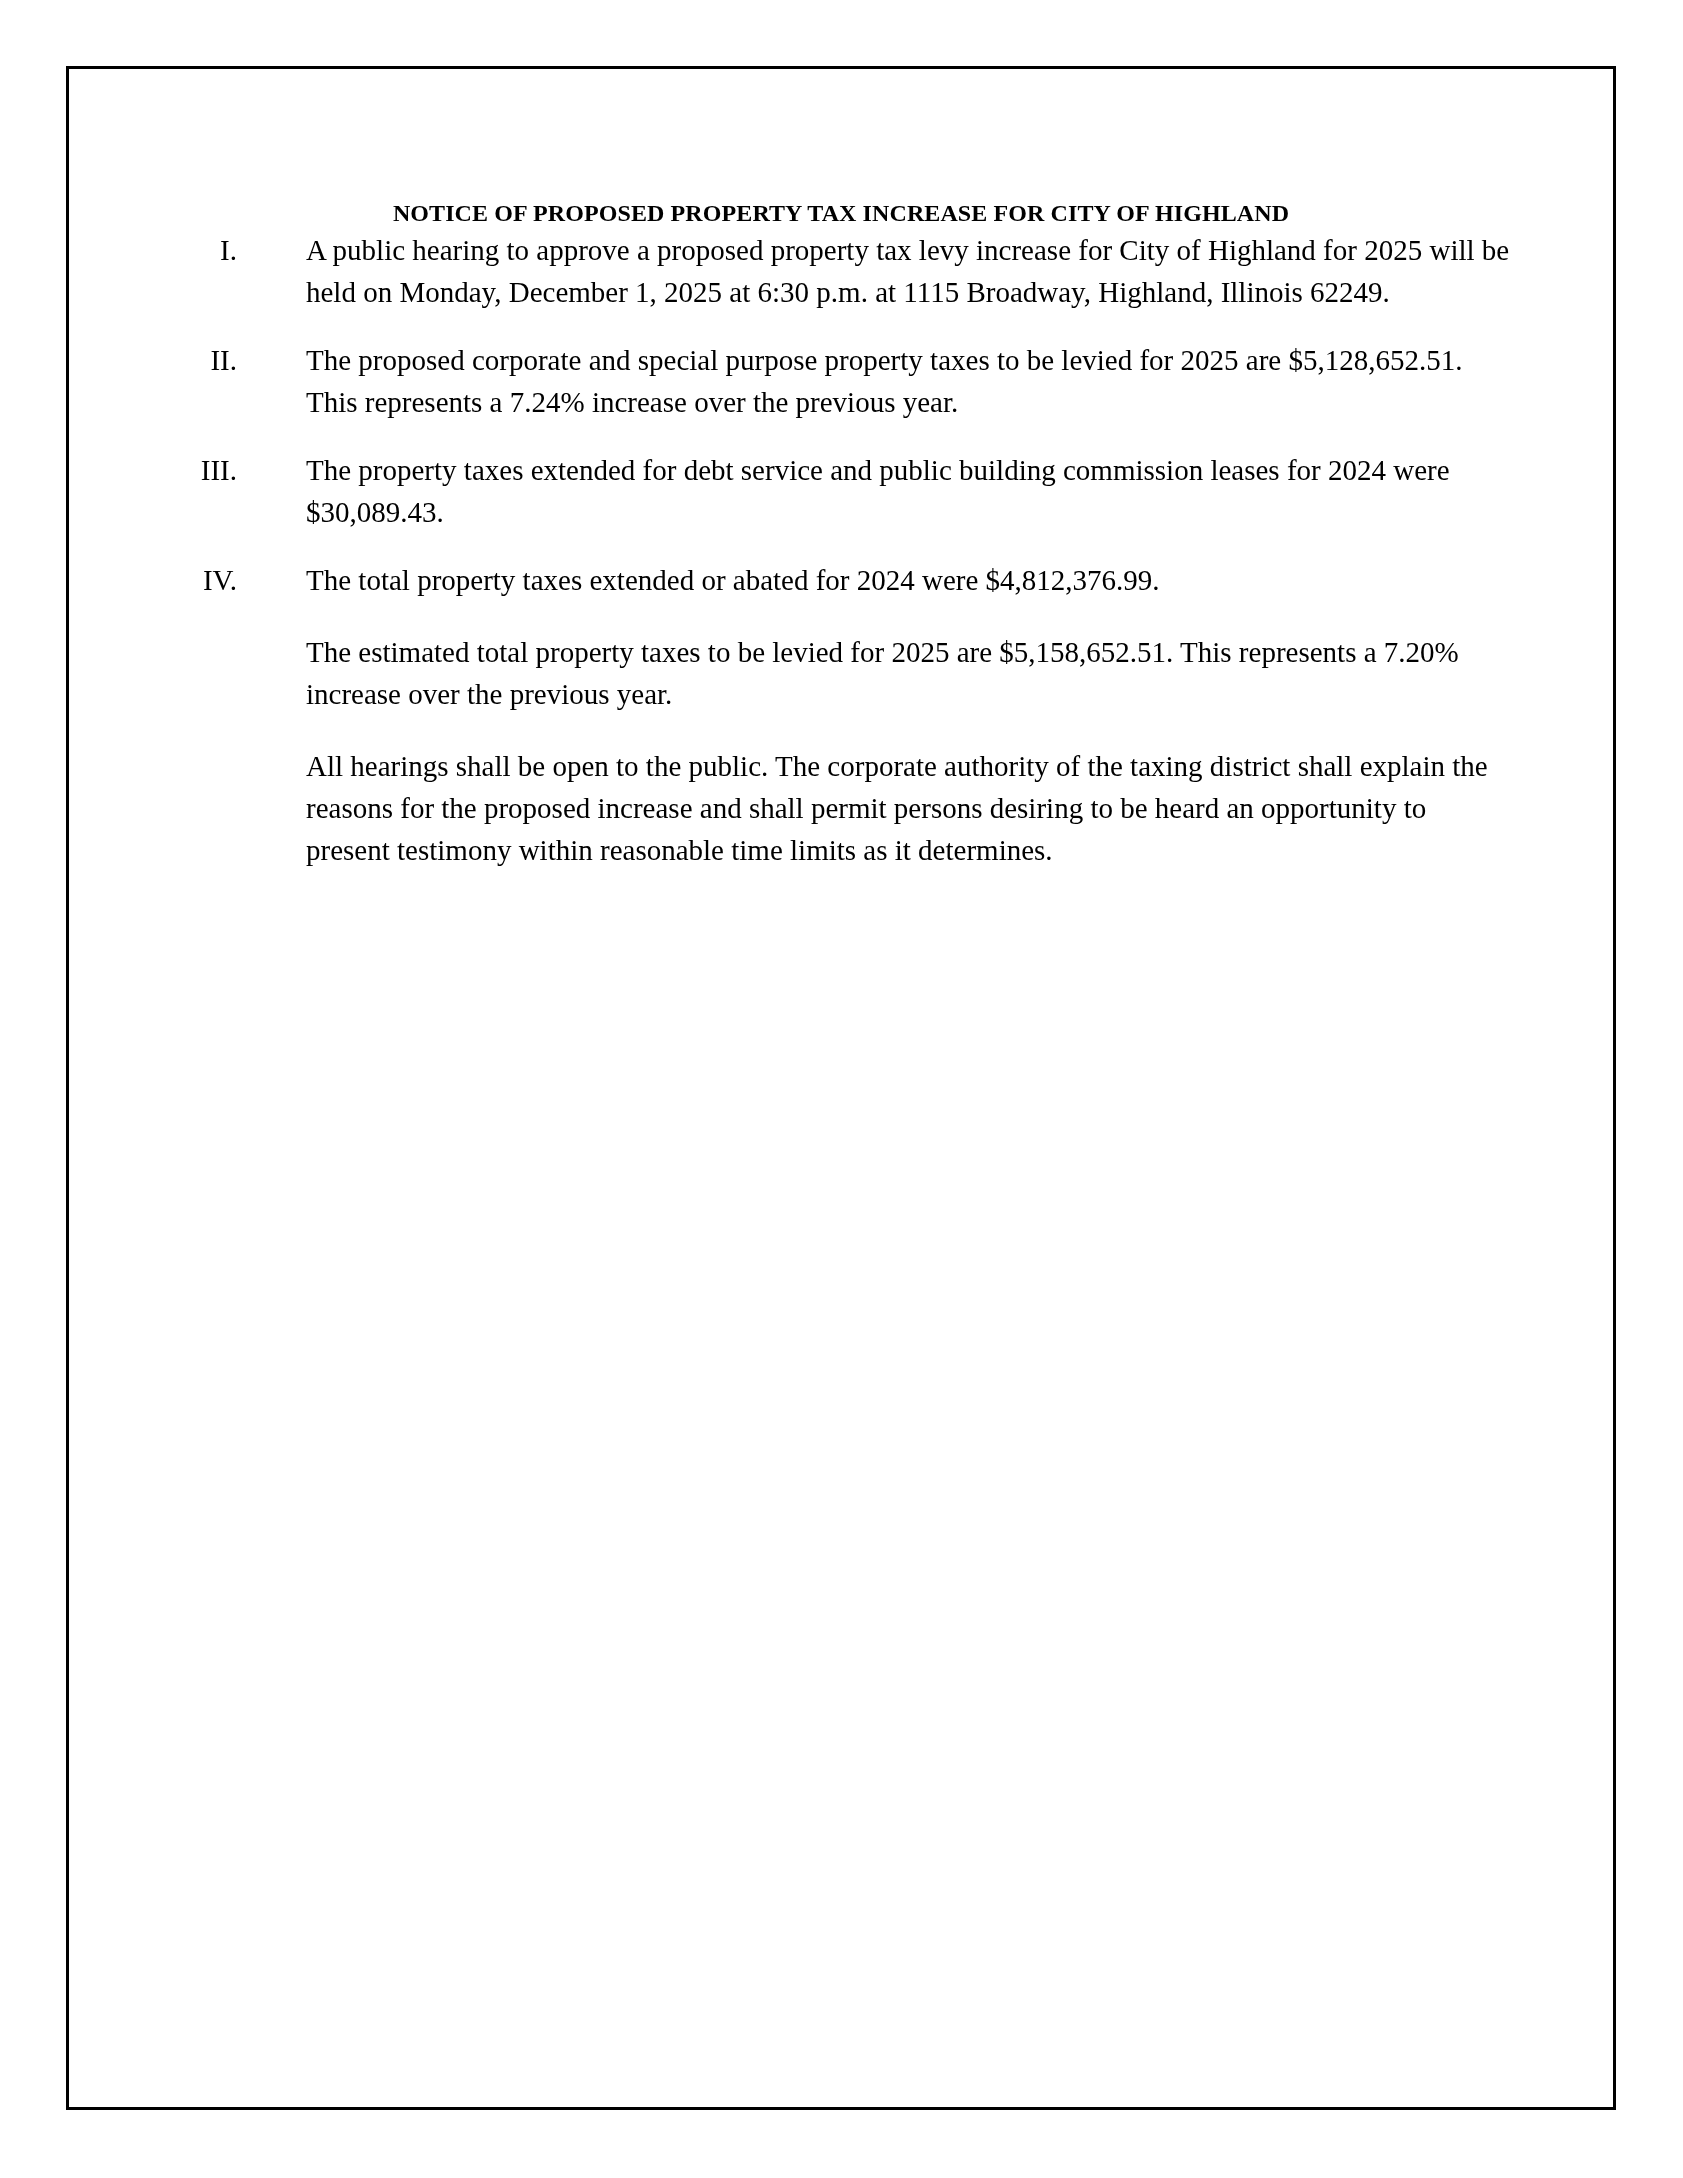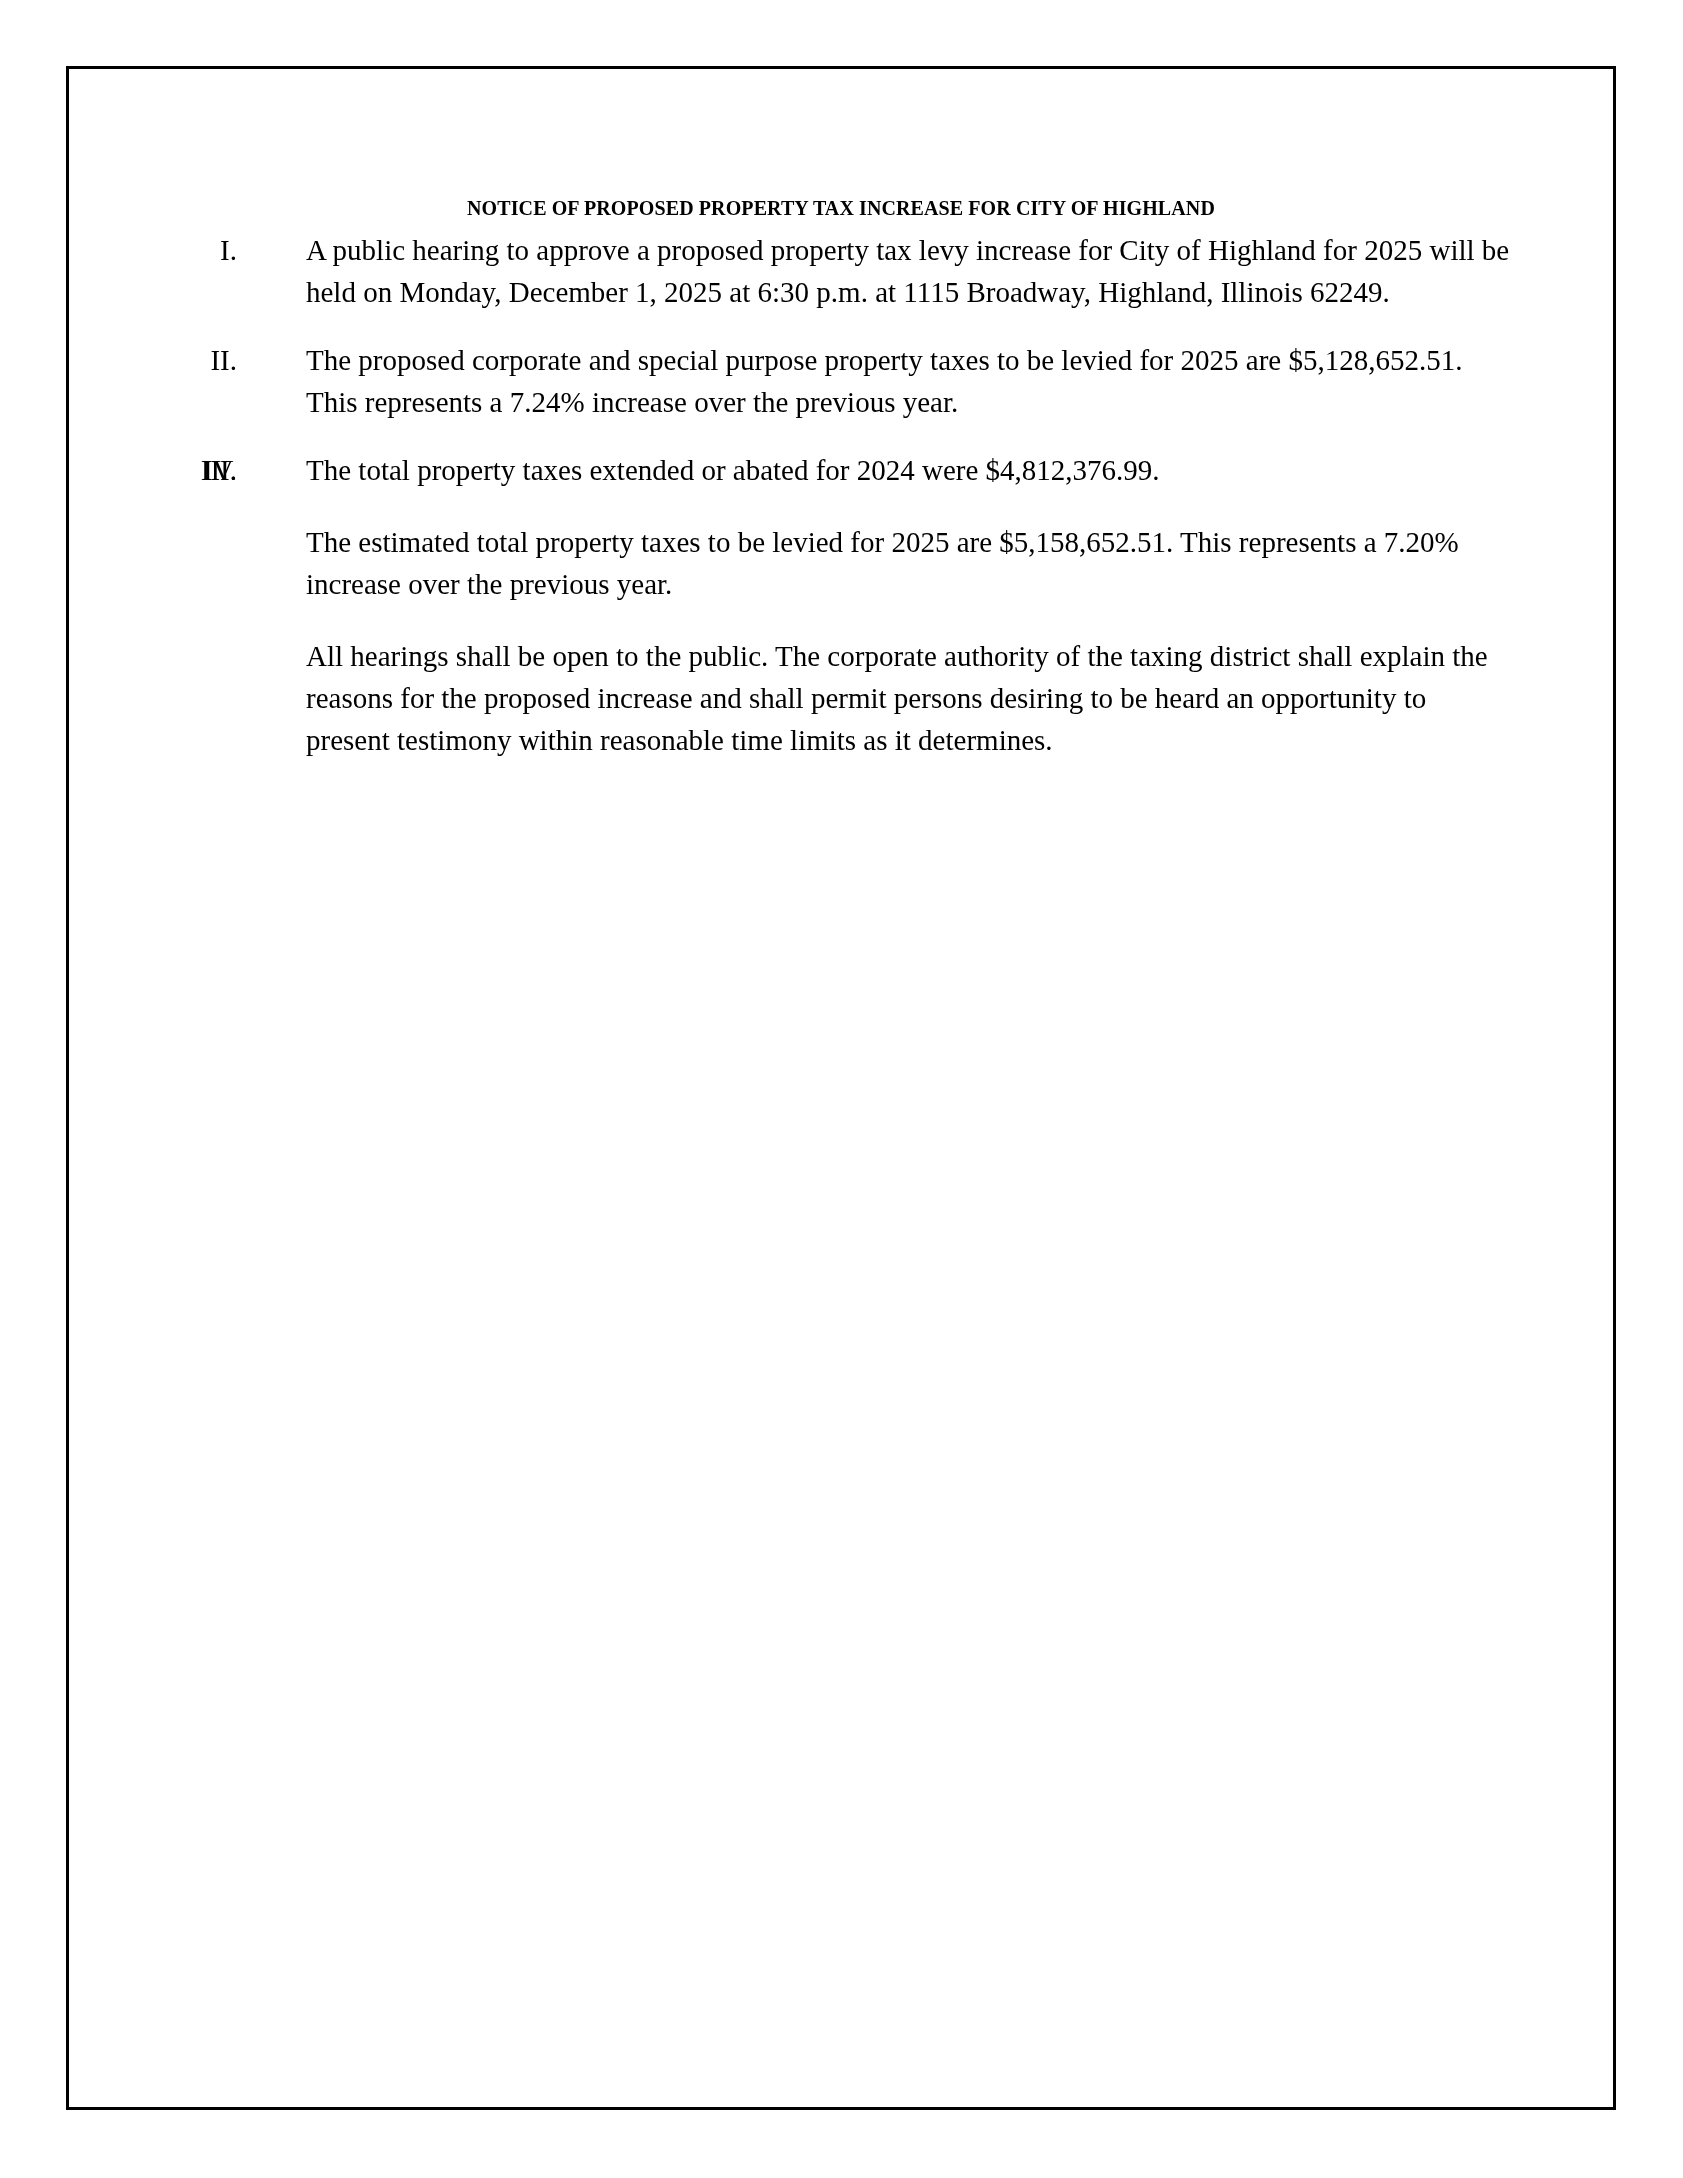--- a/index.html
+++ b/index.html
@@ -45,21 +45,21 @@
     box-sizing: border-box;
   }
 
   .doc-title {
     position: absolute;
     left: 156px;
     top: 117px;
     width: 1238px;
     text-align: center;
     font-weight: bold;
-    font-size: 20px;
+    font-size: 24px;
     letter-spacing: 0.1px;
     line-height: 1.2;
     white-space: nowrap;
   }
 
   .sections {
     position: absolute;
     left: 0;
     top: 163px;
     width: 1550px;
@@ -115,20 +115,21 @@
         <p class="para">A public hearing to approve a proposed property tax levy increase for City of Highland for 2025 will be held on Monday, December 1, 2025 at 6:30 p.m. at 1115 Broadway, Highland, Illinois 62249.</p>
       </div>
 
       <div class="section">
         <div class="numeral">II.</div>
         <p class="para">The proposed corporate and special purpose property taxes to be levied for 2025 are $5,128,652.51. This represents a 7.24% increase over the previous year.</p>
       </div>
 
       <div class="section">
         <div class="numeral">III.</div>
+        <p class="para">The property taxes extended for debt service and public building commission leases for 2024 were $30,089.43.</p>
       </div>
 
       <div class="section">
         <div class="numeral">IV.</div>
         <p class="para">The total property taxes extended or abated for 2024 were $4,812,376.99.</p>
         <p class="para">The estimated total property taxes to be levied for 2025 are $5,158,652.51. This represents a 7.20% increase over the previous year.</p>
         <p class="para">All hearings shall be open to the public. The corporate authority of the taxing district shall explain the reasons for the proposed increase and shall permit persons desiring to be heard an opportunity to present testimony within reasonable time limits as it determines.</p>
       </div>
 
     </div>

